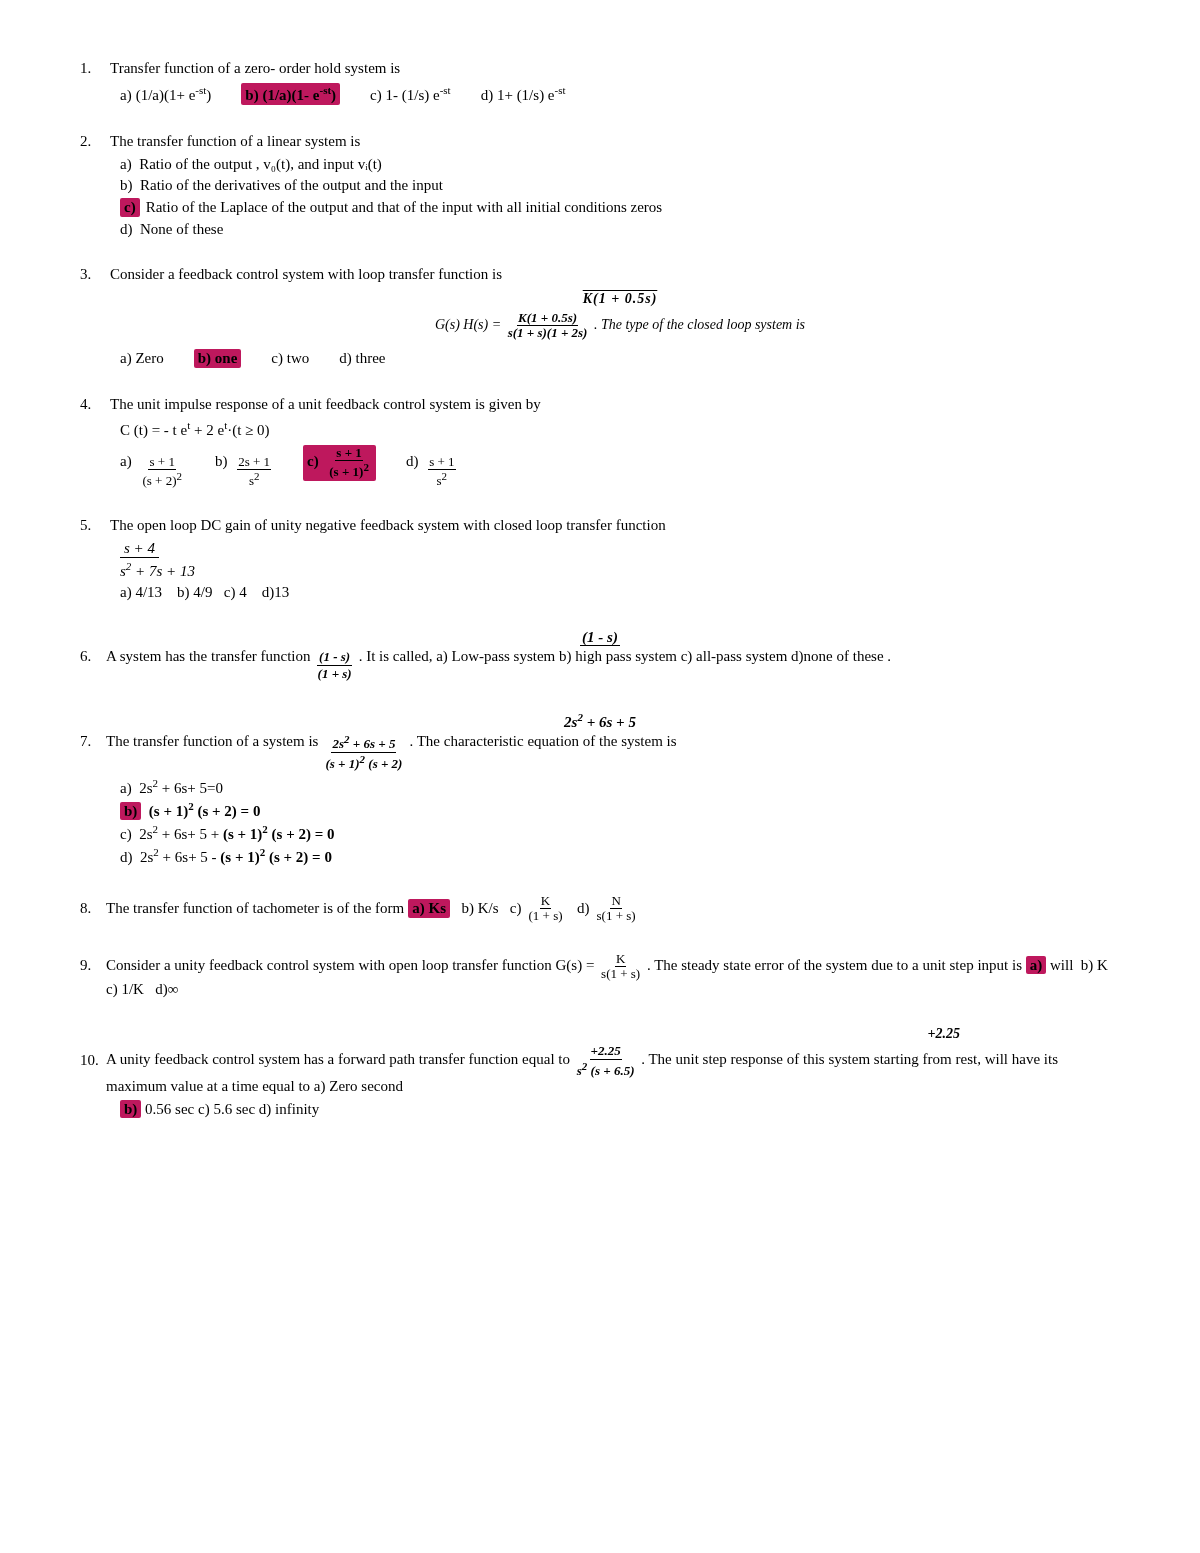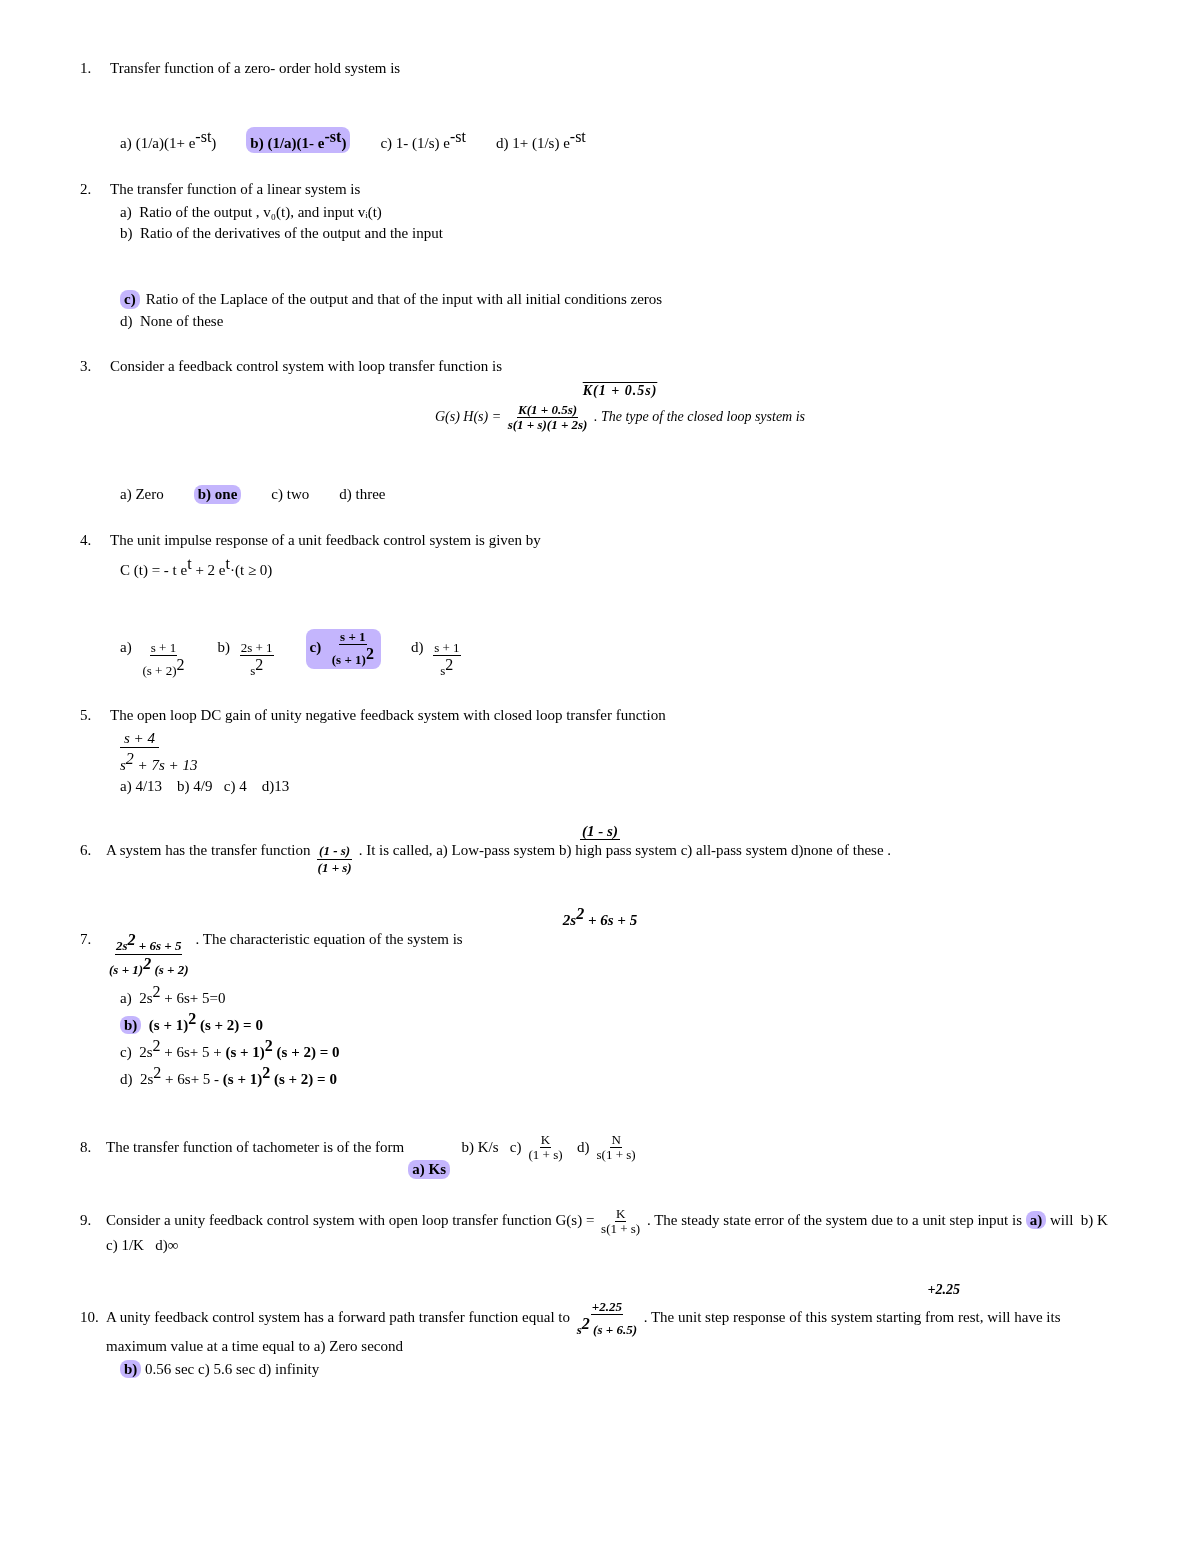--- a/index.html
+++ b/index.html
@@ -32,32 +32,31 @@
       margin-top: 4px;
       flex-wrap: wrap;
       align-items: baseline;
     }
     .option-item {
       display: flex;
       align-items: baseline;
       gap: 4px;
     }
     .highlight {
-      background: #c4b5fd;
+      background: #be185d;
       padding: 1px 4px;
-      border-radius: 8px;
+      border-radius: 2px;
       font-weight: bold;
-      margin-top: 44px;
     }
     .math-display {
       display: block;
       text-align: center;
       margin: 8px auto 4px auto;
     }
-    sup { font-size: 16px; }
+    sup { font-size: 11px; }
     .q-text { flex: 1; }
     .indent { margin-left: 40px; }
     .fraction-inline {
       display: inline-flex;
       flex-direction: column;
       align-items: center;
       vertical-align: middle;
       line-height: 1.1;
       margin: 0 2px;
     }
@@ -215,20 +214,21 @@
     <span>. It is called, a) Low-pass system  b) high pass system  c) all-pass system  d)none of these .</span>
   </div>
 </div>
 
 <div class="question-block">
   <div style="text-align:center; margin-bottom:2px; font-style:italic; font-weight:bold;">
     2s<sup>2</sup> + 6s + 5
   </div>
   <div class="question-title" style="flex-wrap:wrap; gap:4px;">
     <span class="q-num">7.</span>
+    <span>The transfer function of a system is</span>
     <span style="font-style:italic; font-weight:bold;">
       <span class="fraction-inline">
         <span class="fn">2s<sup>2</sup> + 6s + 5</span>
         <span class="fd">(s + 1)<sup>2</sup> (s + 2)</span>
       </span>
     </span>
     <span>. The characteristic equation of the system is</span>
   </div>
   <div class="indent" style="margin-top:6px;">
     <div style="margin-top:3px;">a)&nbsp;&nbsp;2s<sup>2</sup> + 6s+ 5=0</div>

